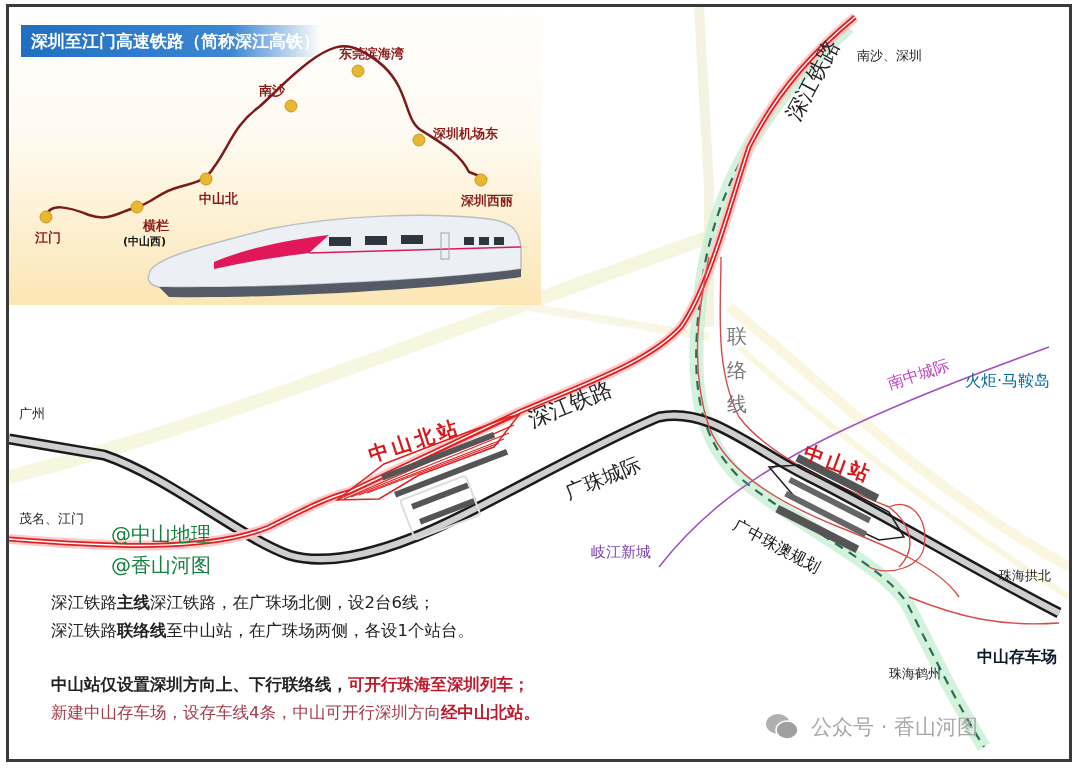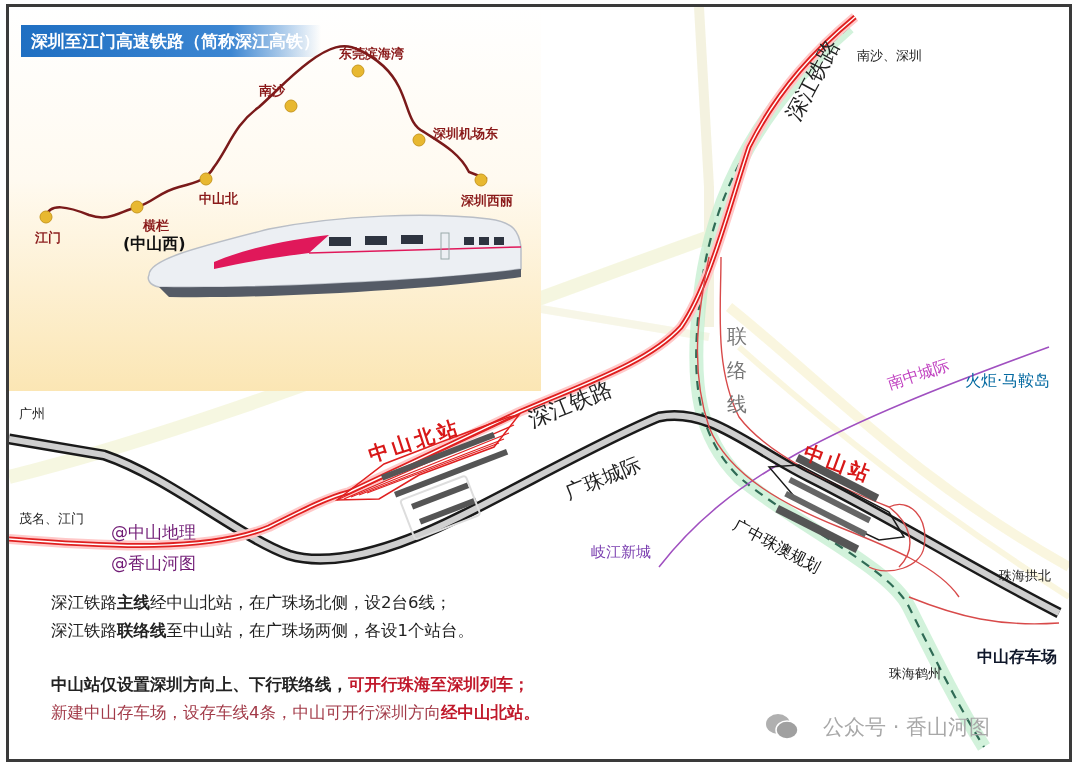--- a/index.html
+++ b/index.html
@@ -1,40 +1,40 @@
 <!DOCTYPE html>
 <html><head>
 <meta charset="utf-8">
 <style>
   html, body { margin: 0; padding: 0; background: #ffffff; }
   body { width: 1080px; height: 768px; overflow: hidden; position: relative;
          font-family: "DejaVu Sans", "Liberation Sans", sans-serif; }
   .frame { position: absolute; left: 6px; top: 4px; width: 1066px; height: 758px;
            border: 3px solid #3a3a3a; background: #ffffff; box-sizing: border-box; overflow: hidden; }
   svg.map { position: absolute; left: 0; top: 0; }
-  .inset { position: absolute; left: 0; top: 0; width: 532px; height: 384px;
+  .inset { position: absolute; left: 0; top: 0; width: 532px; height: 298px;
            background: linear-gradient(to bottom, #ffffff 0%, #fffaf0 45%, #fbe6b4 100%); }
   .inset-title { position: absolute; left: 12px; top: 18px; height: 32px; width: 300px;
                  background: linear-gradient(to right, #1f6fc2 0%, #3c86d2 70%, rgba(120,170,225,0) 100%);
                  color: #ffffff; font-weight: bold; font-size: 17px; line-height: 32px; padding-left: 10px;
                  letter-spacing: 0px; box-sizing: border-box; }
   .lbl { position: absolute; white-space: nowrap; }
   .st { color: #8a1a1a; font-weight: bold; font-size: 13px; }
-  .st-black { color: #111; font-weight: bold; font-size: 16px; }
+  .st-black { color: #111; font-weight: bold; font-size: 11px; }
   .place { color: #222; font-size: 13px; }
   .rail-label { color: #222; font-size: 22px; }
   .station-big { color: #d81818; font-weight: bold; font-size: 20px; letter-spacing: 4px; }
   .purple { color: #7b3fb0; font-size: 15px; }
   .magenta { color: #c040c0; font-size: 15px; }
-  .watermark { color: #701a75; font-size: 17px; }
+  .watermark { color: #15803d; font-size: 20px; }
   .notes { position: absolute; left: 42px; top: 582px; font-size: 16.5px; color: #222; line-height: 28px; }
   .notes .b { font-weight: bold; }
   .notes .red { color: #c0182a; }
   .notes .dred { color: #a23a48; }
-  .wechat { position: absolute; left: 756px; top: 706px; color: #a8a8a8; font-size: 21px; display:flex; gap:24px; }
+  .wechat { position: absolute; left: 756px; top: 706px; color: #a8a8a8; font-size: 21px; display:flex; gap:12px; }
 </style>
 </head>
 <body>
 
 <div class="frame">
 
   <svg class="map" width="1066" height="758" viewBox="0 0 1066 758">
 
     <g opacity="0.55">
       <path d="M690 0 L700 180 L700 320" stroke="#ece9c8" stroke-width="10" fill="none"></path>
@@ -147,21 +147,21 @@
   <div class="lbl" style="left:730px;top:508px;transform:rotate(28deg);transform-origin:left top;font-size:16px;color:#111">广中珠澳规划</div>
   <div class="lbl place" style="left:990px;top:560px">珠海拱北</div>
   <div class="lbl" style="left:968px;top:640px;color:#0f172a;font-size:16px;font-weight:bold">中山存车场</div>
   <div class="lbl place" style="left:880px;top:658px">珠海鹤州</div>
 
   <div class="lbl watermark" style="left:102px;top:514px">@中山地理</div>
   <div class="lbl watermark" style="left:102px;top:545px">@香山河图</div>
 
   <div class="notes">
     <div>
-      <span>深江铁路</span><span class="b">主线</span><span>经中山北站，在广珠场北侧，设2台6线；</span>
+      <span>深江铁路</span><span class="b">主线</span><span>深江铁路，在广珠场北侧，设2台6线；</span>
     </div>
     <div>
       <span>深江铁路</span><span class="b">联络线</span><span>至中山站，在广珠场两侧，各设1个站台。</span>
     </div>
     <div style="height:26px"></div>
     <div class="b">
       <span>中山站仅设置深圳方向上、下行联络线，</span><span class="red">可开行珠海至深圳列车；</span>
     </div>
     <div>
       <span class="dred">新建中山存车场，设存车线4条，中山可开行深圳方向</span><span class="red b">经中山北站。</span>

